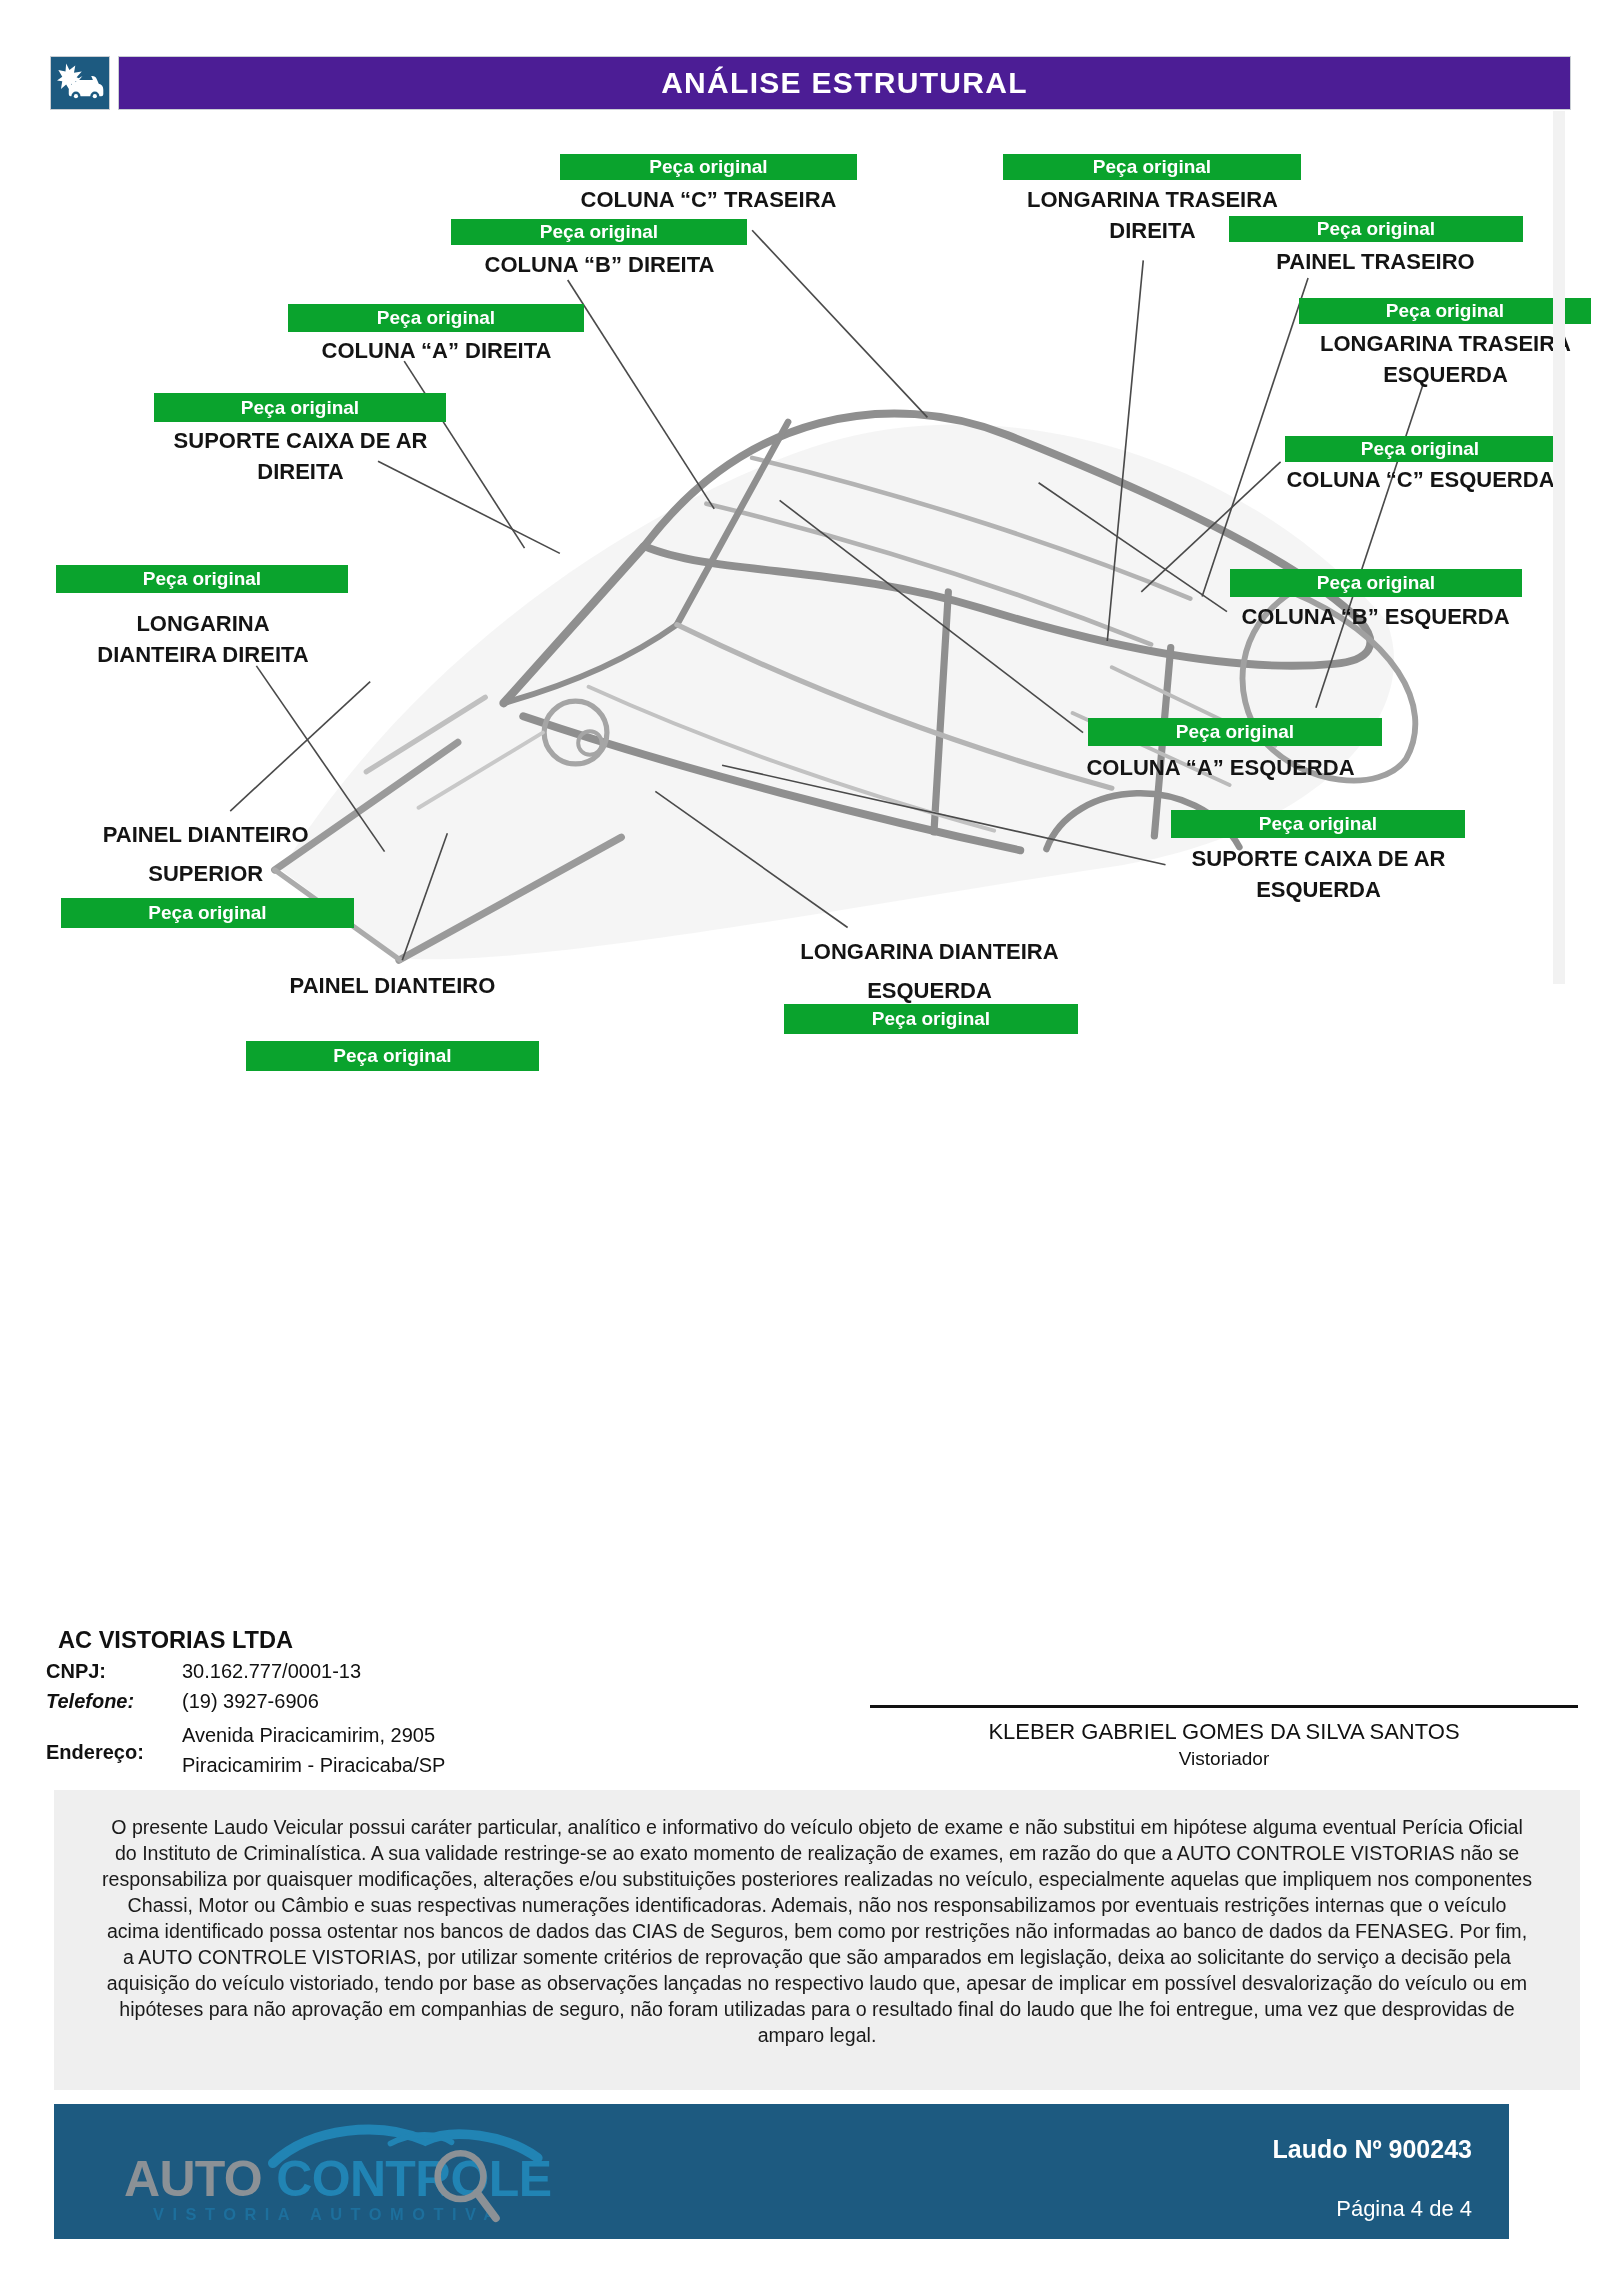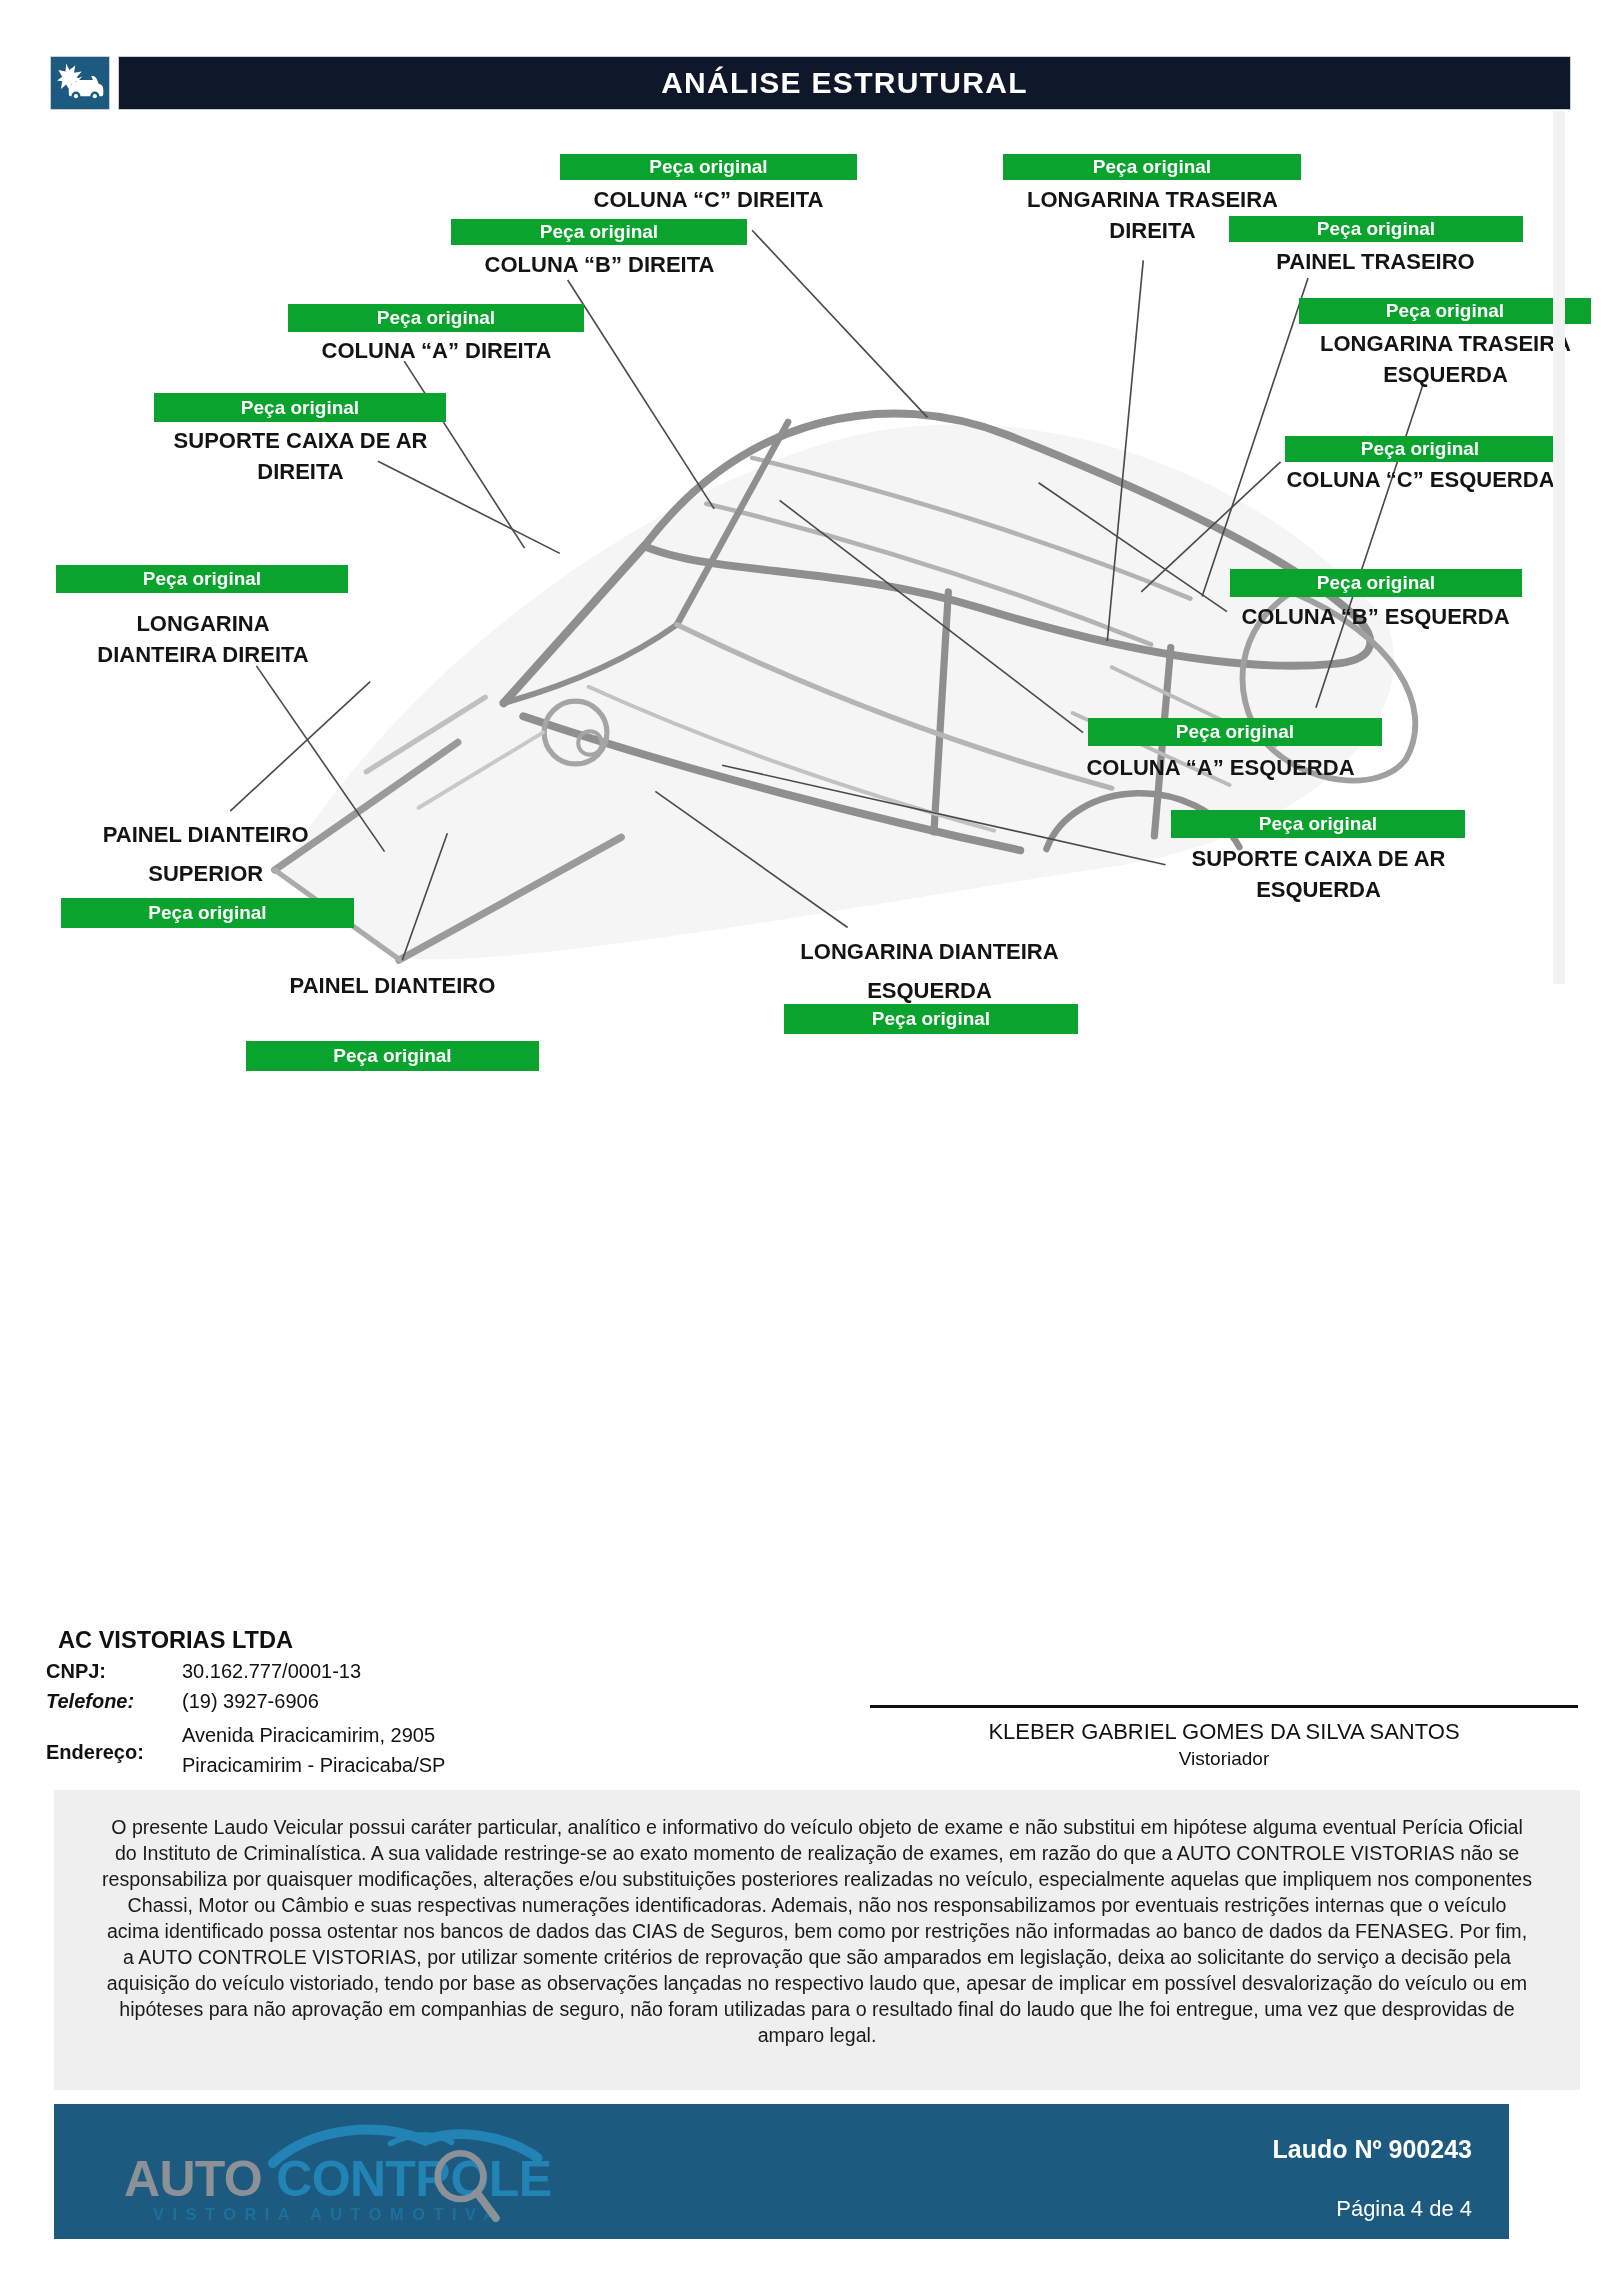--- a/index.html
+++ b/index.html
@@ -1,21 +1,21 @@
 <!DOCTYPE html>
 <html style="font-size:10.5px"><head>
 <meta charset="utf-8">
 <style>
   html,body{margin:0;padding:0;background:#ffffff;}
   #page{position:relative;width:1622px;height:2295px;background:#ffffff;overflow:hidden;
         font-family:"Liberation Sans","DejaVu Sans",sans-serif;}
   
   .hdr-icon-box{position:absolute;left:50px;top:56px;width:60px;height:54px;background:#1d5a80;
         border:1.3px solid #c9ced3;box-sizing:border-box;display:flex;align-items:center;justify-content:center;}
-  .hdr-bar{position:absolute;left:118px;top:56px;width:1453px;height:54px;background:#0f172a;
+  .hdr-bar{position:absolute;left:118px;top:56px;width:1453px;height:54px;background:#4c1d95;
         border:1.3px solid #c9ced3;box-sizing:border-box;display:flex;align-items:center;justify-content:center;}
   .hdr-title{color:#ffffff;font-size:30px;font-weight:bold;letter-spacing:1.3px;}
   
   #diagram{position:absolute;left:0;top:0;width:1622px;height:1112px;}
   .badge{position:absolute;background:#0aa32d;color:#ffffff;font-weight:bold;font-size:19px;
         display:flex;align-items:center;justify-content:center;text-align:center;}
   .part-label{position:absolute;color:#141414;font-weight:bold;font-size:22px;line-height:31px;
         text-align:center;width:393px;}
   .part-label.loose{line-height:39px;}
   .gray-strip{position:absolute;left:1553px;top:111px;width:11.8px;height:873px;background:#f2f2f2;}
@@ -122,21 +122,21 @@
         <line x1="392" y1="1018" x2="588" y2="1302" stroke="#4a4a4a" stroke-width="2.5"></line>
         <line x1="1656" y1="1120" x2="1192" y2="765" stroke="#4a4a4a" stroke-width="2.5"></line>
         <line x1="1782" y1="1322" x2="1104" y2="1170" stroke="#4a4a4a" stroke-width="2.5"></line>
         <line x1="352" y1="1240" x2="566" y2="1042" stroke="#4a4a4a" stroke-width="2.5"></line>
         <line x1="615" y1="1468" x2="684" y2="1274" stroke="#4a4a4a" stroke-width="2.5"></line>
         <line x1="1002" y1="1210" x2="1296" y2="1418" stroke="#4a4a4a" stroke-width="2.5"></line>
       </svg>
     <div id="parts">
         <div class="badge" style="left: 560px; top: 154px; width: 297px; height: 26px; background: rgb(10, 163, 45);">Peça original</div>
         <div class="part-label" style="left: 512px; top: 184px;">
-          <div>COLUNA “C” DIREITA</div>
+          <div>COLUNA “C” TRASEIRA</div>
         </div>
         <div class="badge" style="left: 1003px; top: 154px; width: 298px; height: 26px; background: rgb(10, 163, 45);">Peça original</div>
         <div class="part-label" style="left: 956px; top: 184px;">
           <div>LONGARINA TRASEIRA</div>
           <div>DIREITA</div>
         </div>
         <div class="badge" style="left: 1229px; top: 216px; width: 294px; height: 26px; background: rgb(10, 163, 45);">Peça original</div>
         <div class="part-label" style="left: 1179px; top: 246px;">
           <div>PAINEL TRASEIRO</div>
         </div>

